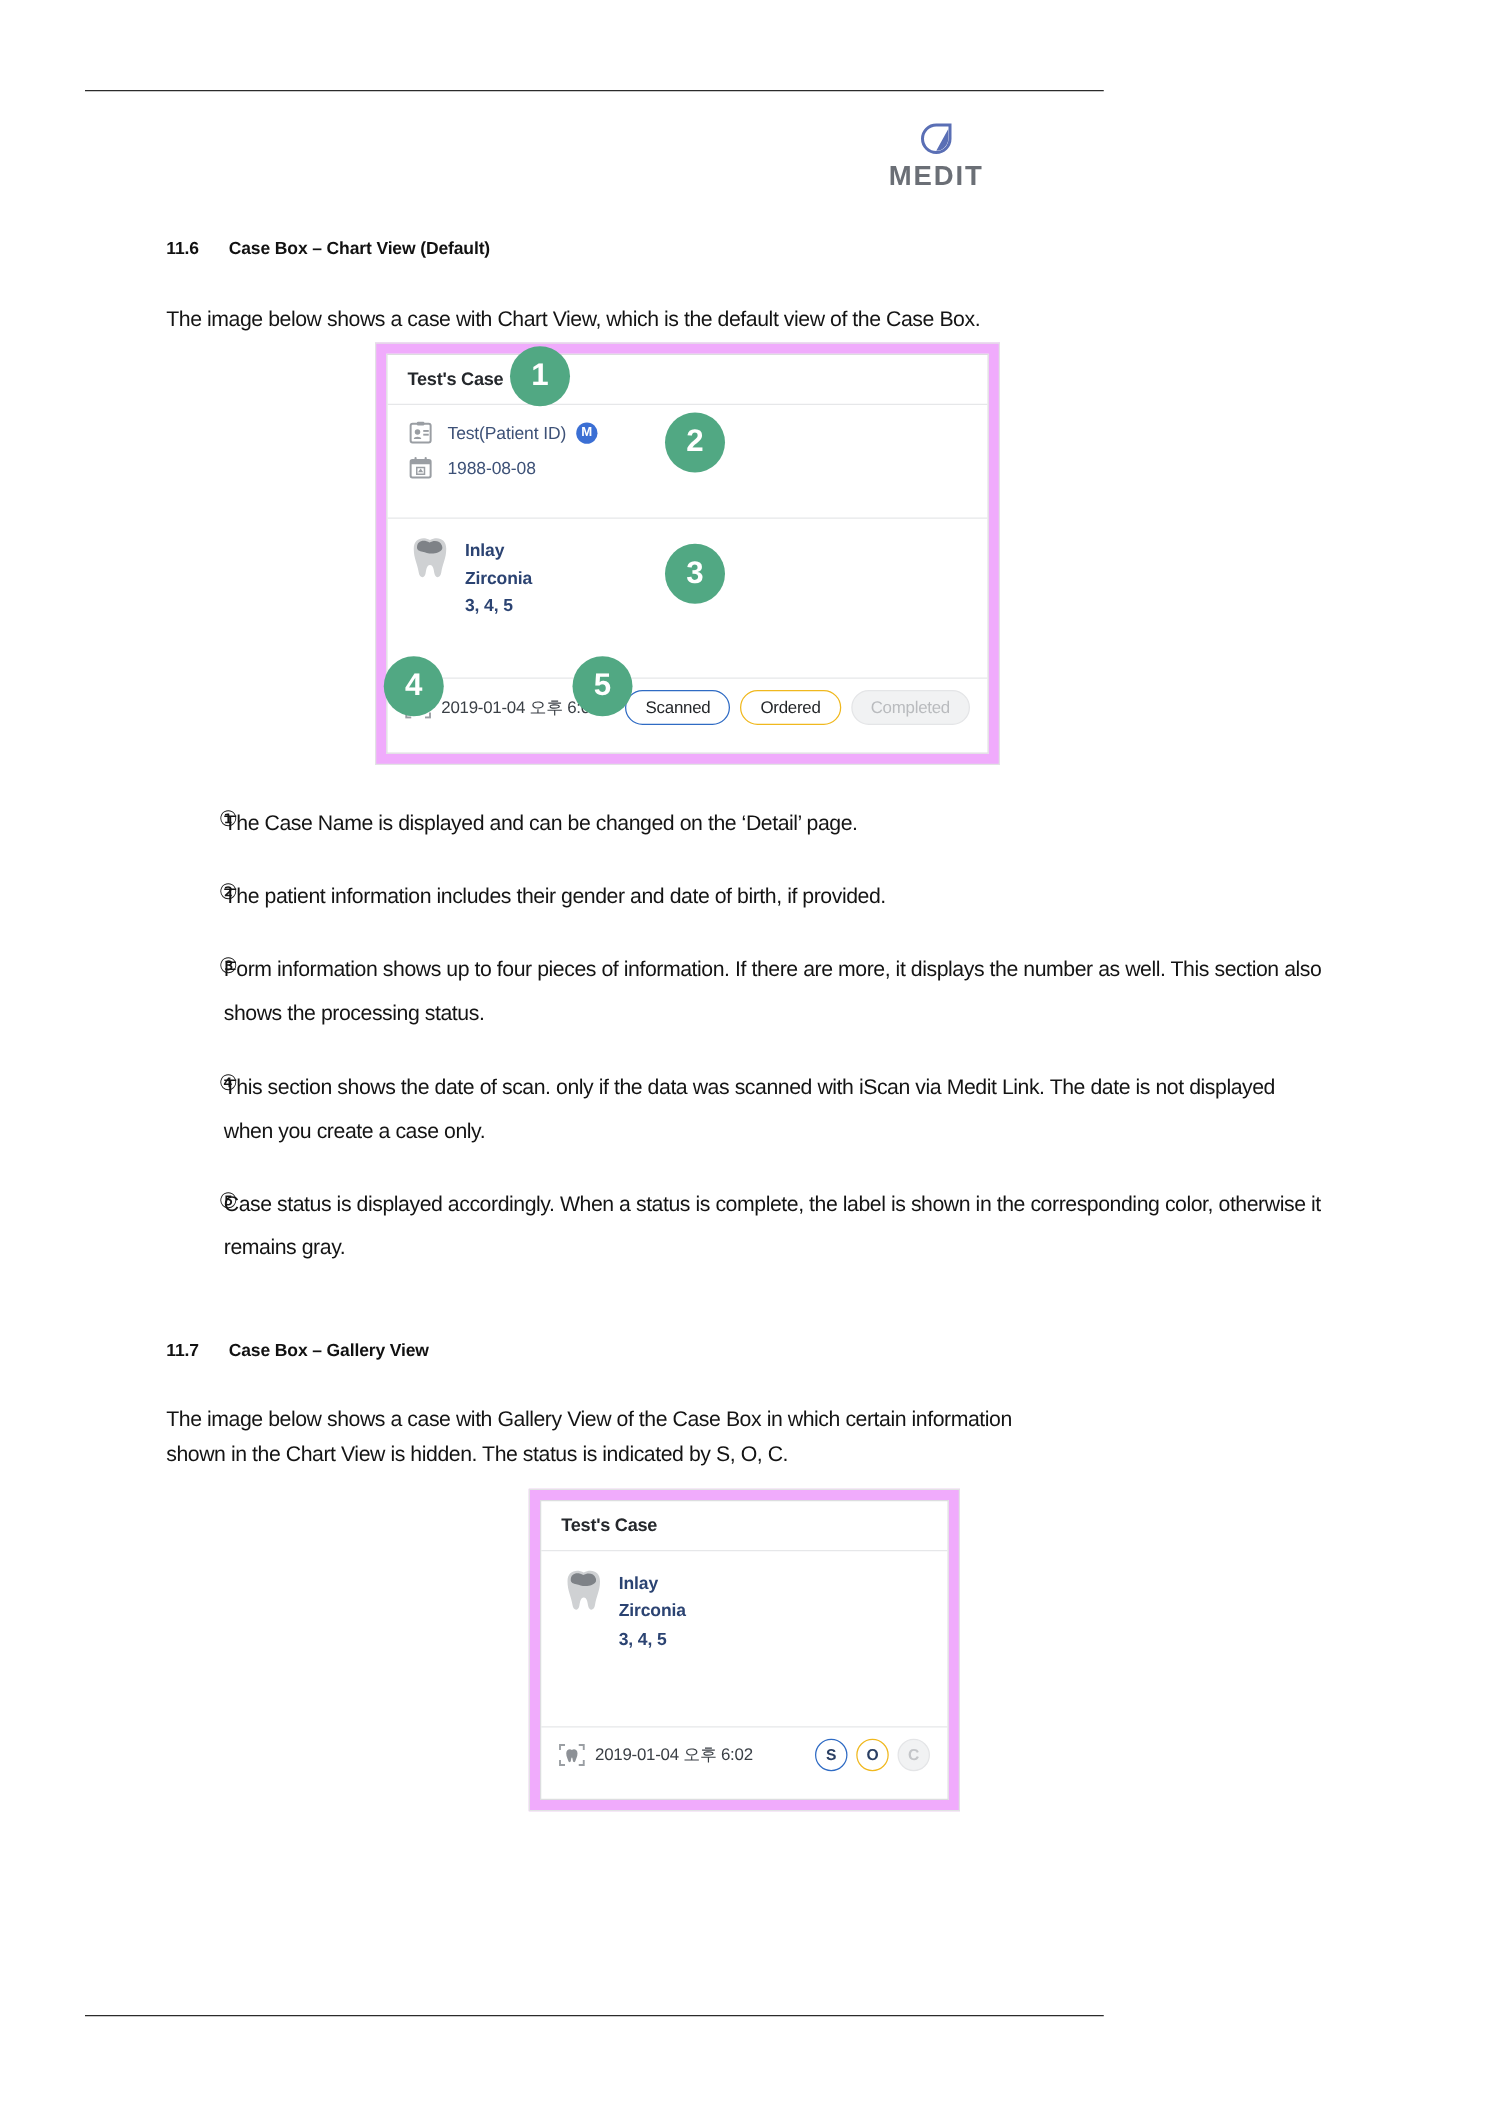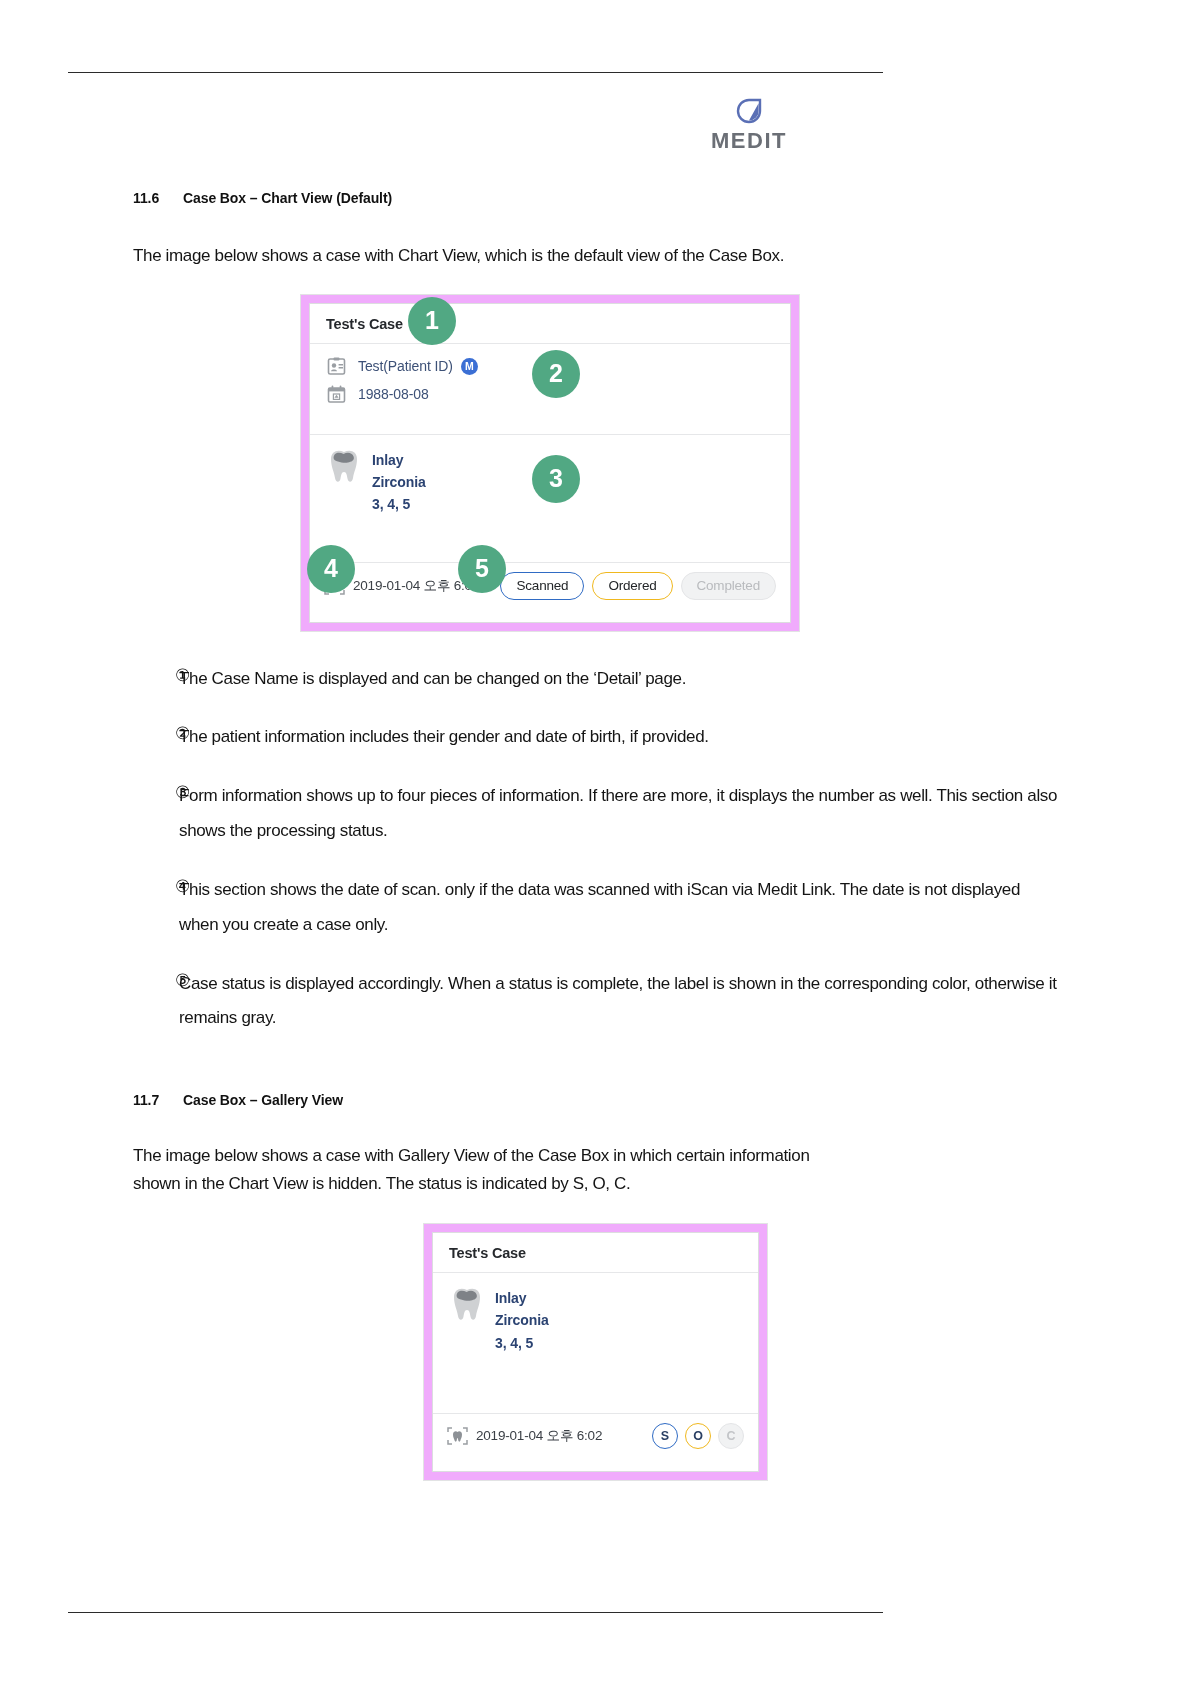--- a/index.html
+++ b/index.html
@@ -324,21 +324,21 @@
     </svg>
     <span class="logo-word">MEDIT</span>
   </div>
 
   <div class="content">
 
     <h2 class="section-heading">
       <span class="num">11.6</span><span>Case Box – Chart View (Default)</span>
     </h2>
 
-    <p class="para" style="margin-bottom:24px;">The image below shows a case with Chart View, which is the default view of the Case Box.</p>
+    <p class="para" style="margin-bottom:4px;">The image below shows a case with Chart View, which is the default view of the Case Box.</p>
 
     <div class="shot-wrap" style="height:338px;">
       <div id="chart-shot">
         <div class="shot-frame">
           <div class="case-card">
 
             <div class="case-head">Test's Case</div>
 
             <div class="case-patient">
               <div class="pt-row">
@@ -426,21 +426,21 @@
         <span class="note-marker">⑤</span>
         <span class="note-text">Case status is displayed accordingly. When a status is complete, the label is shown in the corresponding color, otherwise it remains gray.</span>
       </li>
     </ul>
 
     <h2 class="section-heading" style="margin-top:56px;margin-bottom:34px;">
       <span class="num">11.7</span><span>Case Box – Gallery View</span>
     </h2>
 
     <p class="para">The image below shows a case with Gallery View of the Case Box in which certain information</p>
-    <p class="para" style="margin-bottom:26px;">shown in the Chart View is hidden. The status is indicated by S, O, C.</p>
+    <p class="para" style="margin-bottom:14px;">shown in the Chart View is hidden. The status is indicated by S, O, C.</p>
 
     <div id="gallery-shot">
       <div class="shot-frame">
         <div class="case-card">
 
           <div class="case-head">Test's Case</div>
 
           <div class="case-form">
             <svg class="tooth-icon" viewBox="0 0 36 38">
               <path d="M5 12 C5 4 12 2 18 5 C24 2 31 4 31 12 C31 20 28 24 27 31 C26.4 35.5 22.5 36 21.6 32 C20.9 28.6 20.6 25 18 25 C15.4 25 15.1 28.6 14.4 32 C13.5 36 9.6 35.5 9 31 C8 24 5 20 5 12 Z" fill="#cfd1d3"></path>

